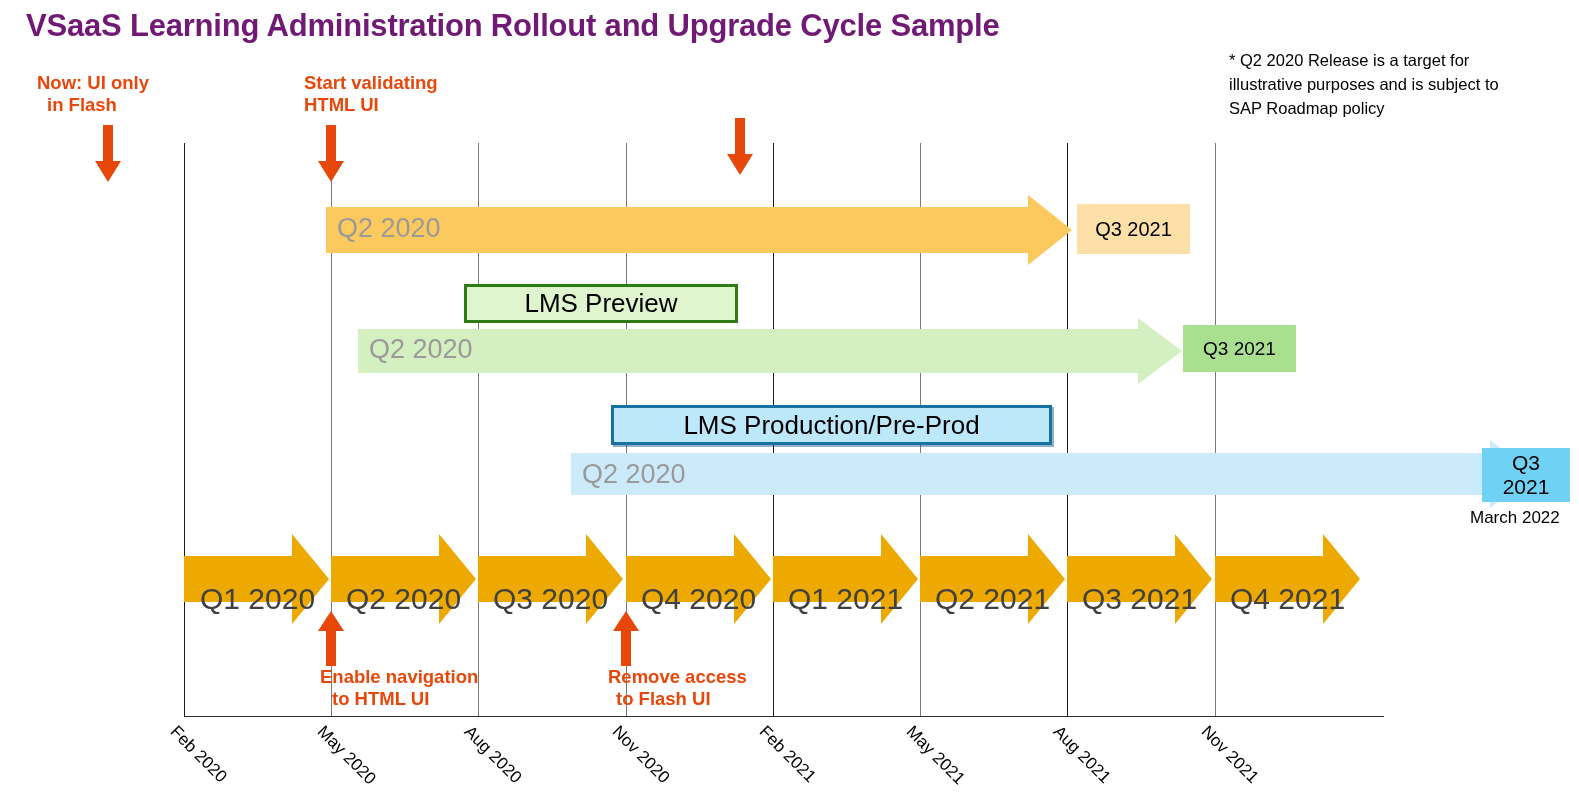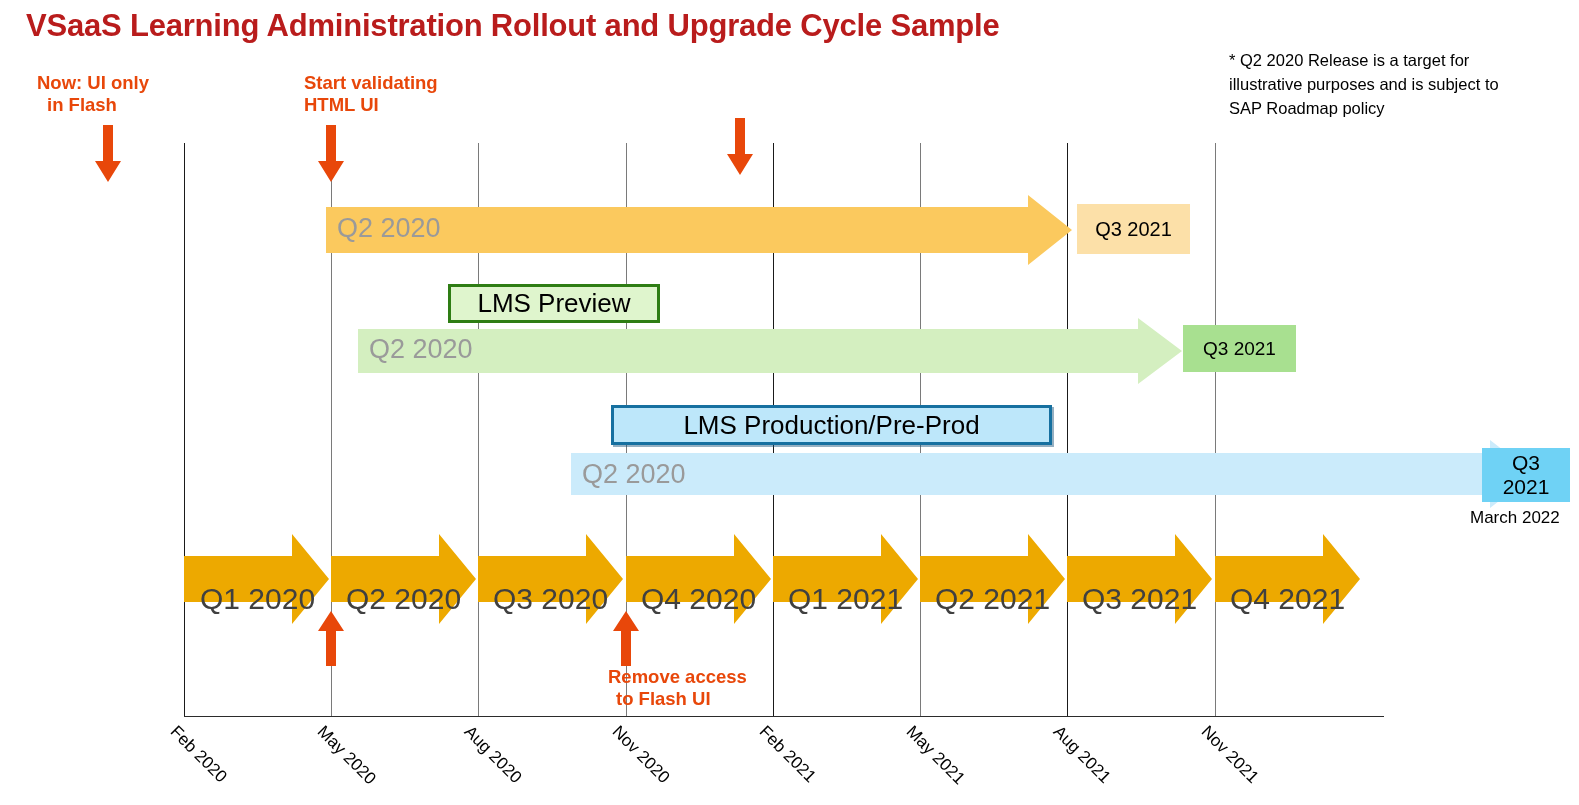--- a/index.html
+++ b/index.html
@@ -9,21 +9,21 @@
     font-family:"Liberation Sans", sans-serif;
     overflow:hidden;
     position:relative;
   }
   #stage{position:absolute;left:0;top:0;width:1579px;height:805px;}
   .abs{position:absolute;}
 
   
   #title{
     left:26px;top:8px;
-    font-size:31px;font-weight:bold;color:#b91c1c;
+    font-size:31px;font-weight:bold;color:#701a75;
     letter-spacing:-0.2px;white-space:nowrap;
   }
 
   
   #footnote{
     left:1229px;top:49px;width:300px;
     font-size:16.5px;color:#000000;line-height:1.45;
   }
 
   
@@ -135,21 +135,21 @@
     <svg width="746" height="70" viewBox="0 0 746 70">
       <path d="M0 12 H702 V0 L746 35 L702 70 V58 H0 Z" fill="#FBC95E"></path>
     </svg>
   </div>
   <div class="bandlabel" style="left:337px;top:213px;">Q2 2020</div>
 
   <div class="abs endbox sandbox" style="left:1077px;top:204px;width:113px;height:50px;">
     <span>Q3 2021</span>
   </div>
 
-  <div class="abs chip preview" style="left:448px;top:284px;width:212px;height:39px;">
+  <div class="abs chip preview" style="left:464px;top:284px;width:274px;height:39px;">
     <span>LMS Preview</span>
   </div>
 
   <div class="abs" style="left:358px;top:318px;">
     <svg width="824" height="66" viewBox="0 0 824 66">
       <path d="M0 11 H780 V0 L824 33 L780 66 V55 H0 Z" fill="#D4EFC0"></path>
     </svg>
   </div>
   <div class="bandlabel" style="left:369px;top:334px;">Q2 2020</div>
 
@@ -228,20 +228,24 @@
     <svg width="145" height="90" viewBox="0 0 145 90">
         <path d="M0 22 H108 V0 L145 45 L108 90 V68 H0 Z" fill="#EDA900"></path>
       </svg>
   </div>
   <div class="qlabel" style="left:1230px;top:582px;">Q4 2021</div>
 
   <div class="abs uparrow" style="left:318px;top:611px;">
     <svg width="26" height="55" viewBox="0 0 26 55">
         <path d="M13 0 L26 20 h-8 v35 H8 V20 H0 z" fill="#E8470A"></path>
       </svg>
+  </div>
+  <div class="abs callout" style="left:320px;top:666px;">
+    <div>Enable navigation</div>
+    <div style="padding-left:12px;">to HTML UI</div>
   </div>
 
   <div class="abs uparrow" style="left:613px;top:611px;">
     <svg width="26" height="55" viewBox="0 0 26 55">
         <path d="M13 0 L26 20 h-8 v35 H8 V20 H0 z" fill="#E8470A"></path>
       </svg>
   </div>
   <div class="abs callout" style="left:608px;top:666px;">
     <div>Remove access</div>
     <div style="padding-left:8px;">to Flash UI</div>

